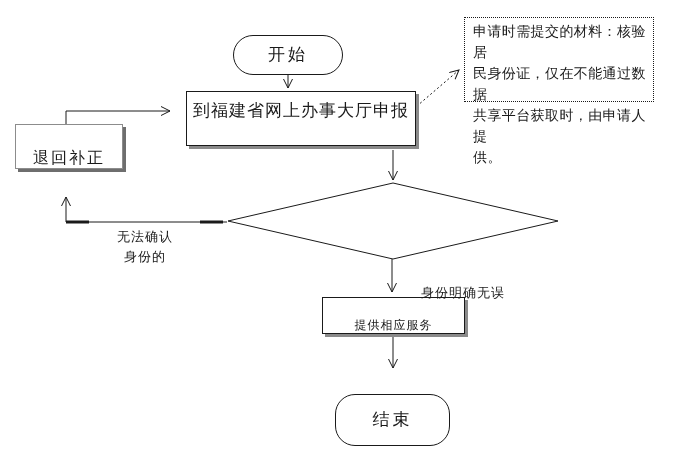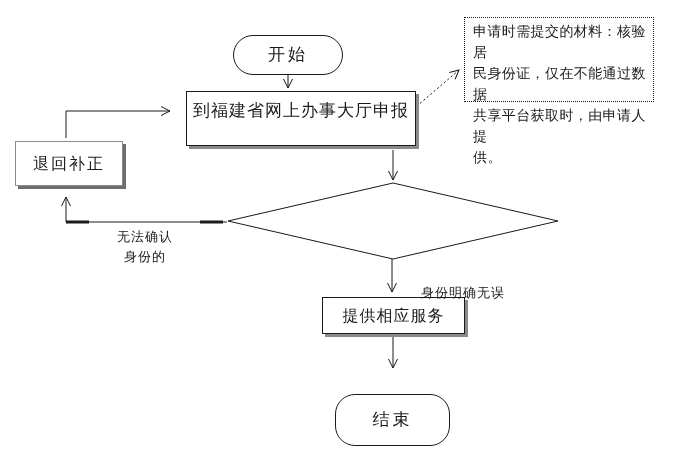--- a/index.html
+++ b/index.html
@@ -20,21 +20,21 @@
   .cshape{stroke:var(--line);fill:#ffffff;stroke-width:1;}
   .node{
     position:absolute;display:flex;align-items:center;justify-content:center;
     border:1px solid var(--border);background:#fff;text-align:center;
     font-size:16px;line-height:1.25;
   }
   .terminator{border-radius:20px;letter-spacing:3px;font-size:17px;margin-top:22px;}
   .shadowed{box-shadow:3px 3px 0 0 var(--shadow);}
   .declare{align-items:flex-start;padding-top:8px;font-size:17px;letter-spacing:1px;}
   .retreat{border-color:var(--muted-border);box-shadow:3px 3px 0 0 #6e6e6e;letter-spacing:2px;}
-  .serve{font-size:16px;letter-spacing:1px;}
+  .serve{font-size:12px;letter-spacing:1px;align-items:flex-end;}
   .decision-label{
     position:absolute;text-align:center;font-size:17px;letter-spacing:1px;
   }
   .note{
     position:absolute;border:1px dotted var(--border);background:#fff;
     font-size:14px;line-height:21px;letter-spacing:0.4px;
     padding:3px 5px 3px 8px;white-space:pre-line;
   }
   .edge-label{
     position:absolute;font-size:13px;letter-spacing:1px;line-height:20px;
@@ -73,21 +73,21 @@
   </svg>
 
   <div class="node terminator" style="left:233px;top:13px;width:110px;height:40px;">
     <span>开始</span>
   </div>
 
   <div class="node declare shadowed" style="left:173px;top:91px;width:230px;height:55px;margin-left:13px;">
     <span>到福建省网上办事大厅申报</span>
   </div>
 
-  <div class="node retreat" style="left:15px;top:141px;width:108px;height:45px;">
+  <div class="node retreat" style="left:15px;top:124px;width:108px;height:45px;align-items:flex-end;">
     <span>退回补正</span>
   </div>
 
 
   <div class="node serve shadowed" style="left:322px;top:297px;width:143px;height:37px;">
     <span>提供相应服务</span>
   </div>
 
   <div class="node terminator" style="left:335px;top:372px;width:115px;height:52px;">
     <span>结束</span>

